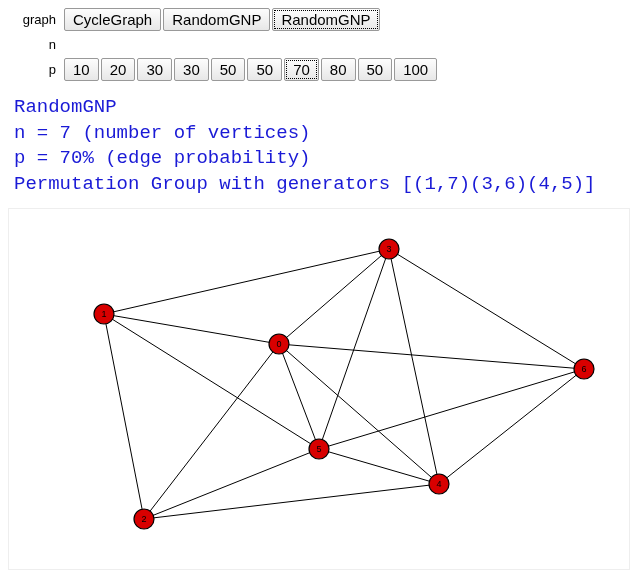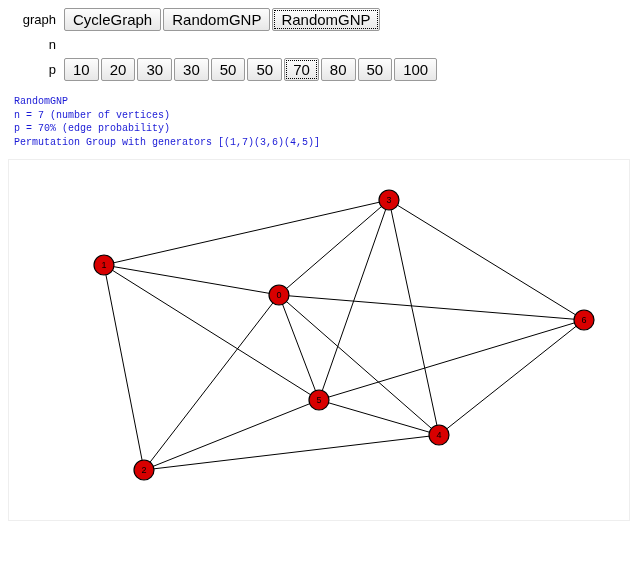--- a/index.html
+++ b/index.html
@@ -35,21 +35,21 @@
     text-align: center;
   }
   .btn.selected {
     outline: 1px dotted #000;
     outline-offset: -3px;
   }
   .output {
     margin-top: 14px;
     margin-left: 6px;
     font-family: Menlo, Monaco, "Courier New", monospace;
-    font-size: 10px;
+    font-size: 19px;
     color: #1a1ad6;
     line-height: 1.35;
     white-space: pre;
   }
   .graph-area {
     margin-top: 10px;
     width: 620px;
     height: 360px;
     border: 1px solid #eee;
     position: relative;

